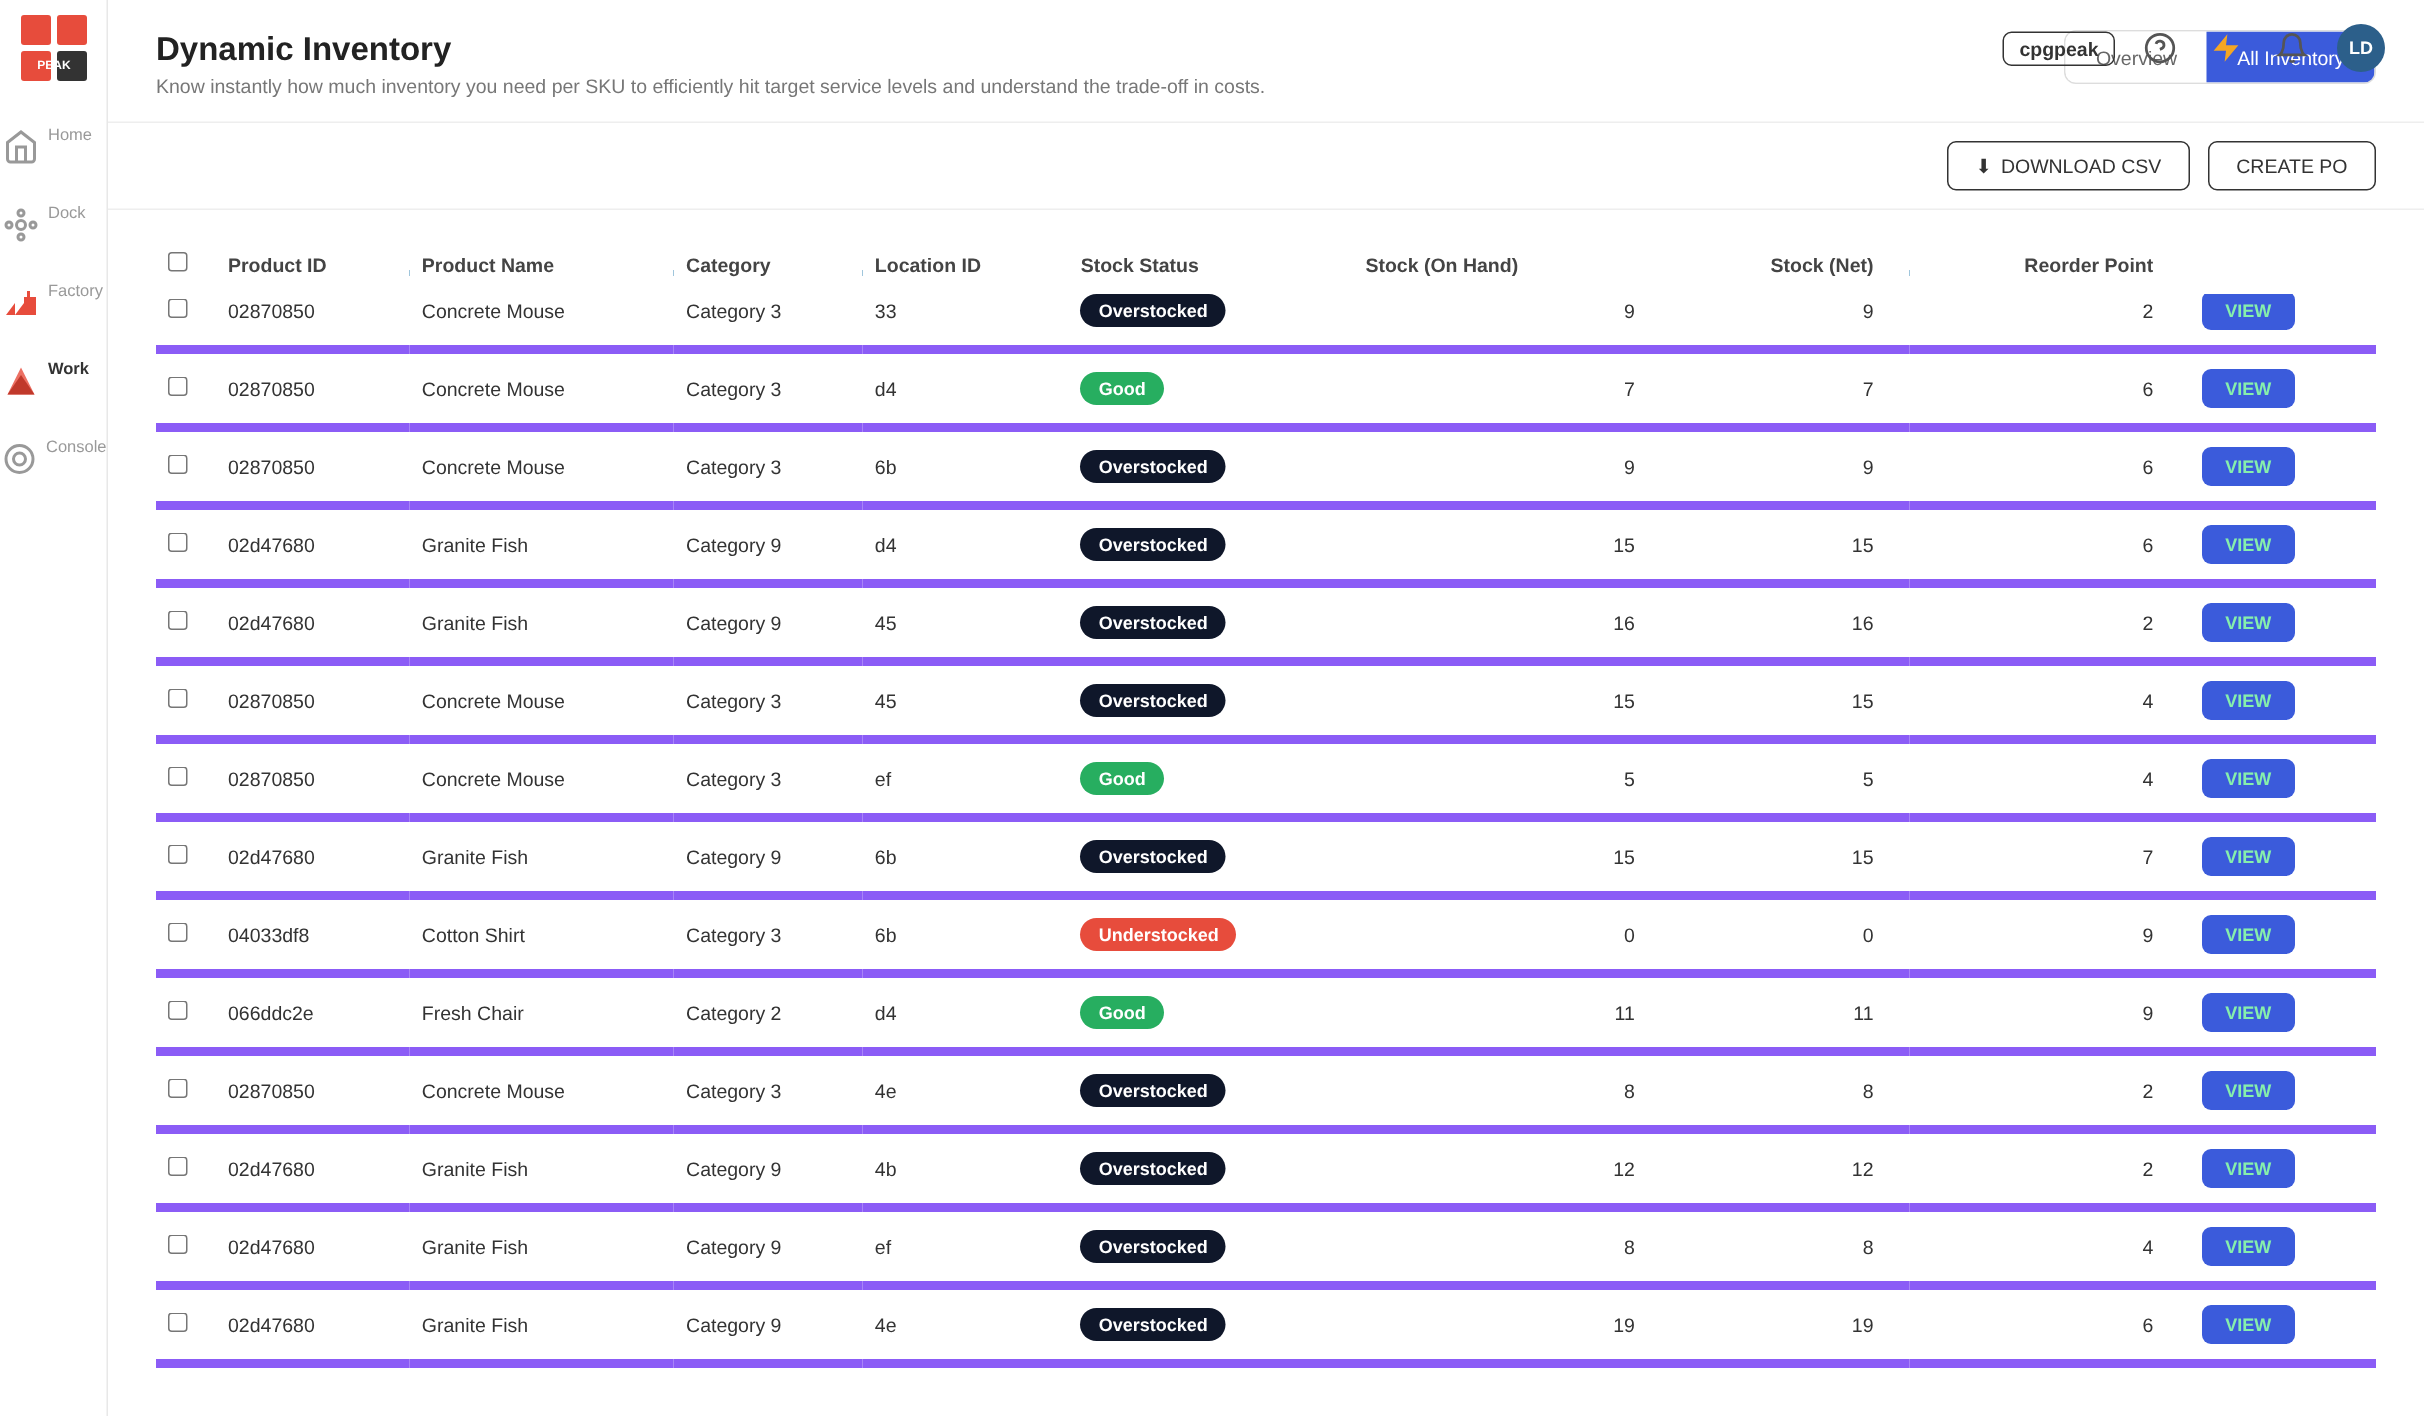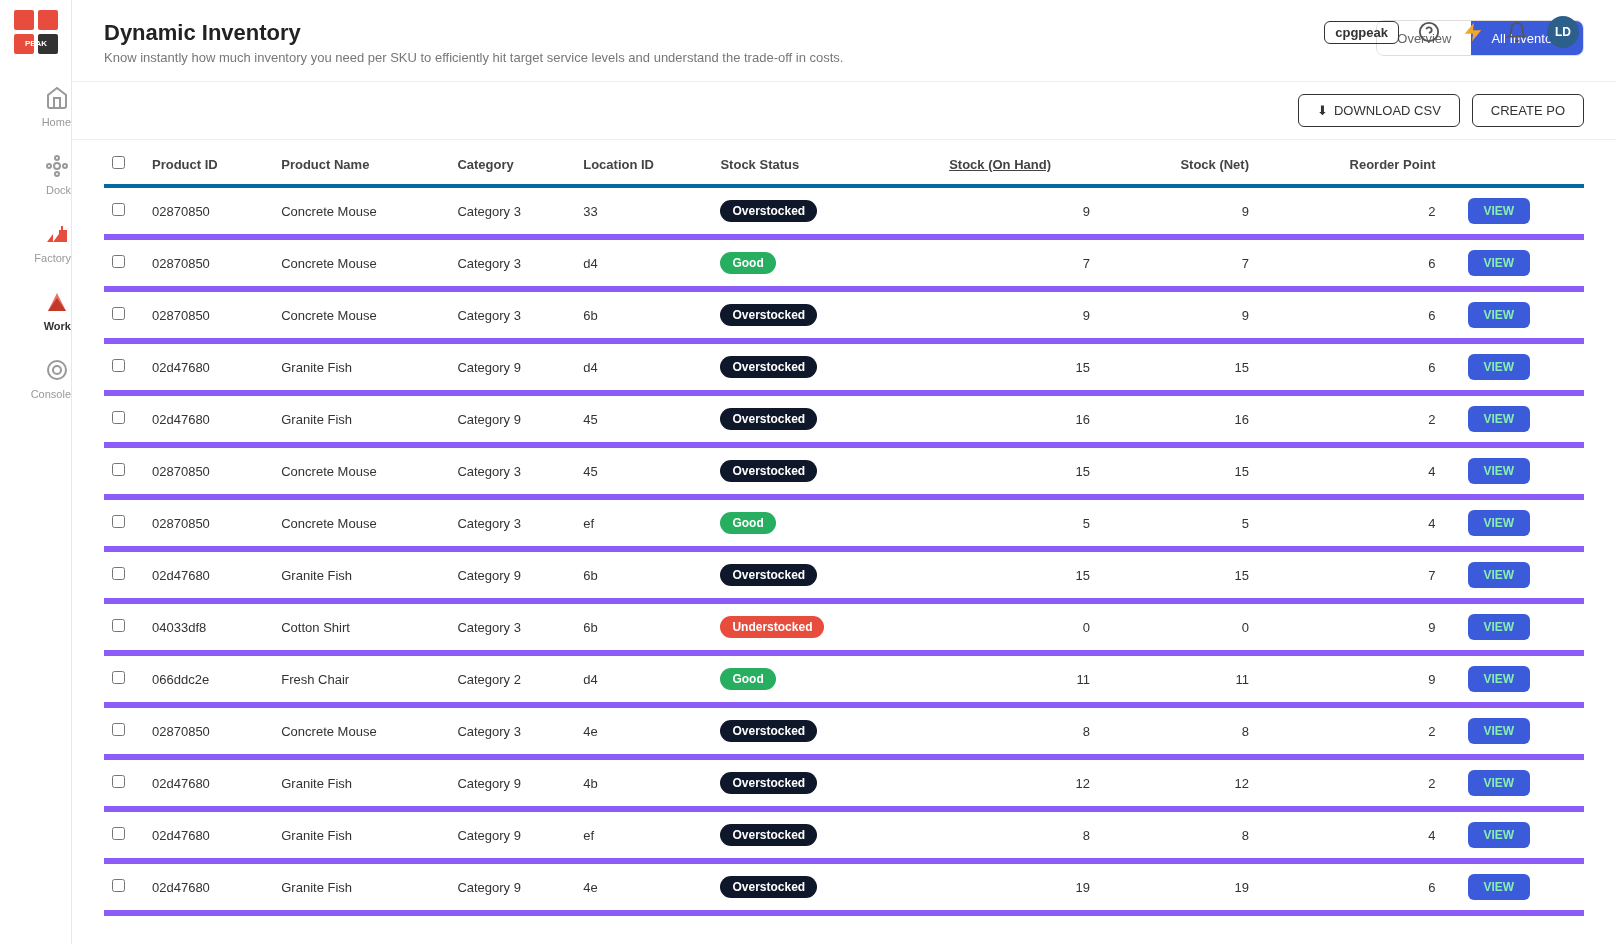--- a/index.html
+++ b/index.html
@@ -18,43 +18,43 @@
       flex-shrink: 0;
     }
     .sidebar-logo {
       width: 48px;
       height: 48px;
       margin-bottom: 16px;
     }
     .sidebar-item {
       width: 100%;
       display: flex;
-      flex-direction: column;
-      align-items: flex-end;
+      flex-direction: row;
+      align-items: flex-start;
       padding: 12px 0;
       cursor: pointer;
       color: #999;
       font-size: 11px;
       gap: 4px;
     }
     .sidebar-item.active { color: #e74c3c; }
     .sidebar-icon {
       width: 28px;
       height: 28px;
       display: flex;
       align-items: center;
       justify-content: center;
     }
     .sidebar-icon svg { width: 24px; height: 24px; }
 
     
     .topbar {
       position: absolute;
       top: 0;
-      right: 13px;
+      right: 2px;
       height: 64px;
       display: flex;
       align-items: center;
       gap: 16px;
       padding-right: 24px;
     }
     .topbar-brand {
       border: 1.5px solid #333;
       border-radius: 6px;
       padding: 3px 10px;
@@ -180,24 +180,24 @@
     table {
       width: 100%;
       border-collapse: collapse;
       font-size: 13px;
     }
     thead th {
       text-align: left;
       padding: 12px 8px;
       font-weight: 600;
       color: #444;
-      border-bottom: 8px solid #0369a1;
+      border-bottom: 4px solid #0369a1;
       white-space: nowrap;
       position: sticky;
-      top: 4px;
+      top: 16px;
       background: white;
       z-index: 2;
     }
     thead th:first-child { width: 40px; }
     tbody tr {
       border-bottom: 6px solid #8b5cf6;
       margin-top: 36px;
     }
     tbody td {
       padding: 10px 8px;
@@ -353,21 +353,21 @@
       <thead>
         <tr>
           <th class="checkbox-cell">
             <input type="checkbox" style="">
           </th>
           <th>Product ID</th>
           <th>Product Name</th>
           <th>Category</th>
           <th>Location ID</th>
           <th>Stock Status</th>
-          <th style="text-align:center; padding-right:24px;text-decoration:underline;">Stock (On Hand)</th>
+          <th style="text-align:left; padding-right:24px;">Stock (On Hand)</th>
           <th style="text-align:right; padding-right:24px;">Stock (Net)</th>
           <th style="text-align:right; padding-right:24px;">Reorder Point</th>
           <th></th>
         </tr>
       </thead>
       <tbody id="table-body">
       <tr>
     <td class="checkbox-cell">
       <input type="checkbox" style="">
     </td>

